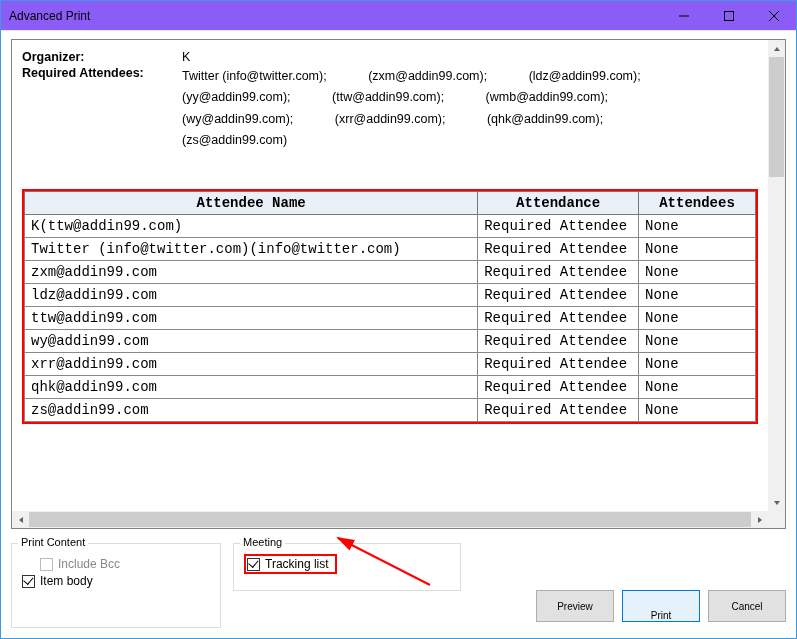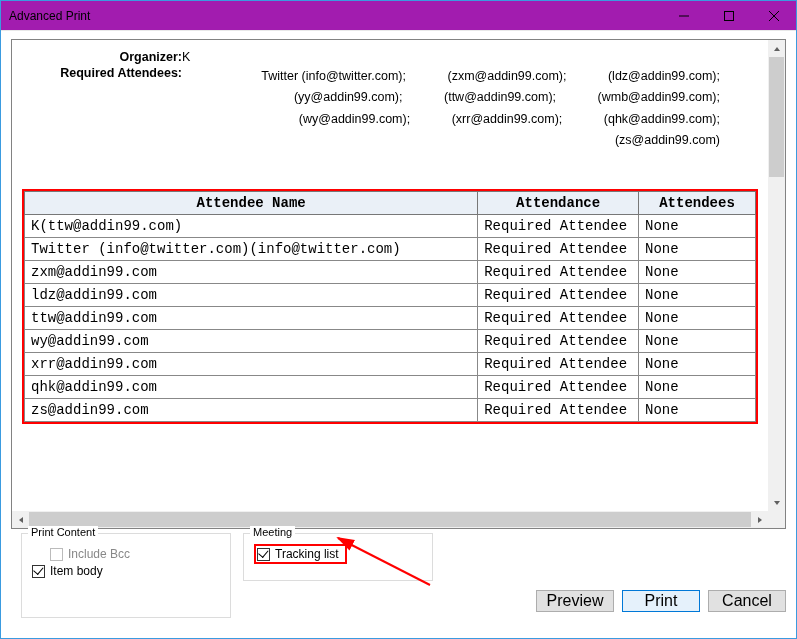--- a/index.html
+++ b/index.html
@@ -7,21 +7,21 @@
   font-family: "Segoe UI", Tahoma, sans-serif;
   font-size: 12px;
   background: #fff;
   width: 797px;
   height: 639px;
   overflow: hidden;
   border: 1px solid #3a9be0;
 }
 .titlebar {
   height: 30px;
-  background: #a21caf;
+  background: #8b5cf6;
   display: flex;
   align-items: center;
   padding-left: 8px;
   border-bottom: 1px solid #e8e8e8;
 }
 .titlebar-title { flex: 1; font-size: 12px; color: #000; }
 .titlebar-btn {
   width: 45px;
   height: 29px;
   display: flex;
@@ -79,21 +79,21 @@
 }
 .preview-corner {
   position: absolute; right:0; bottom:0;
   width:17px; height:17px; background:#f0f0f0;
 }
 .preview-body {
   position: absolute;
   left: 10px; top: 10px; right: 27px; bottom: 27px;
   overflow: hidden;
 }
-.meta-row { display: flex; margin-bottom: 2px; text-align: right; }
+.meta-row { display: flex; margin-bottom: 2px; }
 .meta-label { width: 160px; font-weight: bold; font-family: Tahoma,Arial,sans-serif; font-size: 12.5px; }
 .meta-val { font-family: Tahoma,Arial,sans-serif; font-size: 12.5px; }
 .attendee-block { line-height: 1.7; font-family: Tahoma,Arial,sans-serif; font-size: 12.5px; }
 .attendee-list span { white-space: nowrap; display: inline-block; margin-right: 38px; }
 .red-box {
   border: 2px solid #ff0000;
   margin-top: 38px;
 }
 table.track {
   width: 100%;
@@ -108,39 +108,40 @@
   font-weight: bold;
   text-align: center;
 }
 table.track td {
   border: 1px solid #888;
   padding: 3px 6px;
   text-align: left;
 }
 .bottom-area {
   display: flex;
-  padding: 4px 10px 10px 20px;
+  padding: 4px 10px 10px 10px;
   gap: 12px;
+  margin-top: 10px;
 }
 .group-box {
   border: 1px solid #dcdcdc;
   position: relative;
   padding: 10px 10px 8px 10px;
 }
 .group-label {
   position: absolute;
   top: -8px;
   left: 6px;
   background: #fff;
   padding: 0 3px;
   font-size: 11px;
   color: #000;
 }
 .print-content { width: 210px; height: 85px; }
-.meeting-box { width: 190px; height: 48px; }
+.meeting-box { width: 228px; height: 48px; }
 .chk-row { display:flex; align-items:center; margin: 3px 0; font-size: 12px; }
 .chk-row.indent { margin-left: 18px; color: #888; }
 .chk {
   width: 13px; height: 13px;
   border: 1px solid #333;
   margin-right: 5px;
   display: inline-flex;
   align-items: center; justify-content: center;
   background: #fff;
 }
@@ -159,27 +160,27 @@
   padding: 1px 6px 1px 1px;
 }
 .btn-row {
   margin-left: auto;
   display: flex;
   gap: 8px;
   align-items: flex-end;
   padding-bottom: 6px;
 }
 .btn {
-  width: 78px; height: 22px;
+  width: 78px; height: 32px;
   border: 1px solid #adadad;
   background: #e1e1e1;
-  font-size: 16px;
+  font-size: 10px;
   display: flex; align-items:center; justify-content:center;
 }
-.btn.primary { border: 1px solid #0078d7; background:#e5f1fb; }
+.btn.primary { border: 1px solid #0078d7; background:#e5f1fb;align-items:flex-end; }
 .arrow {
   position: absolute;
   left: 330px;
   top: 530px;
   pointer-events: none;
 }
 </style>
 </head>
 <body>
 

